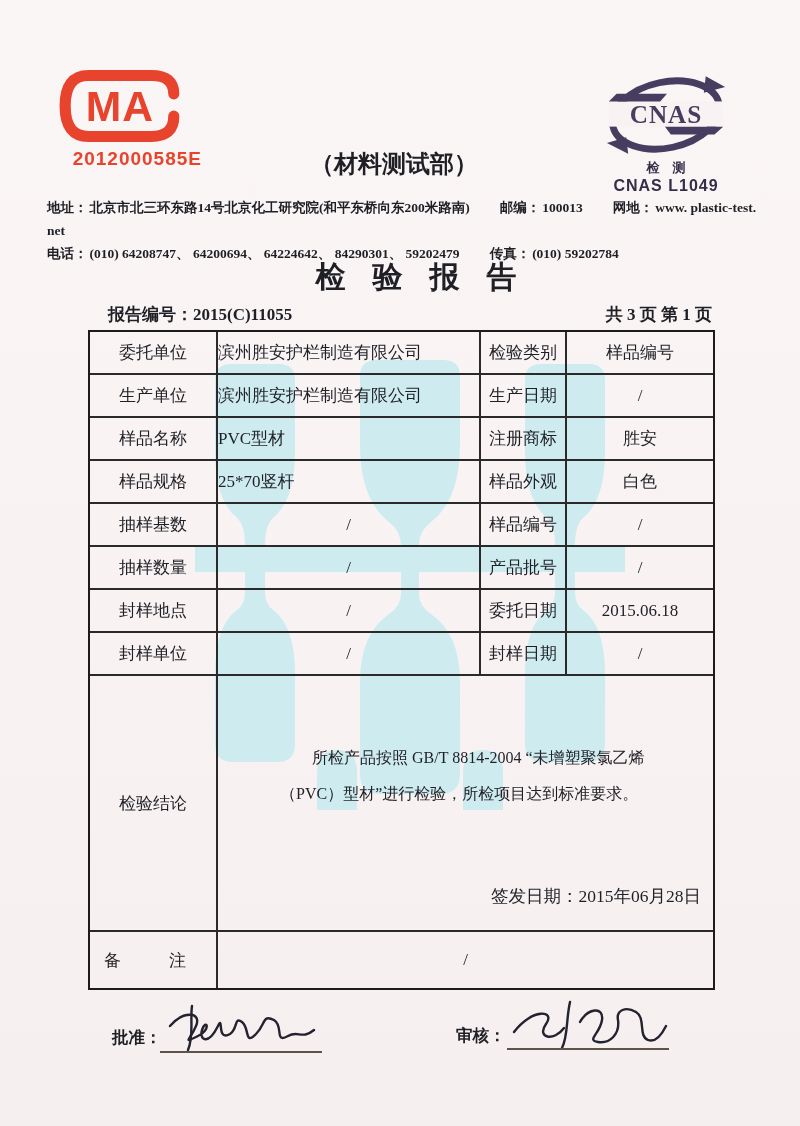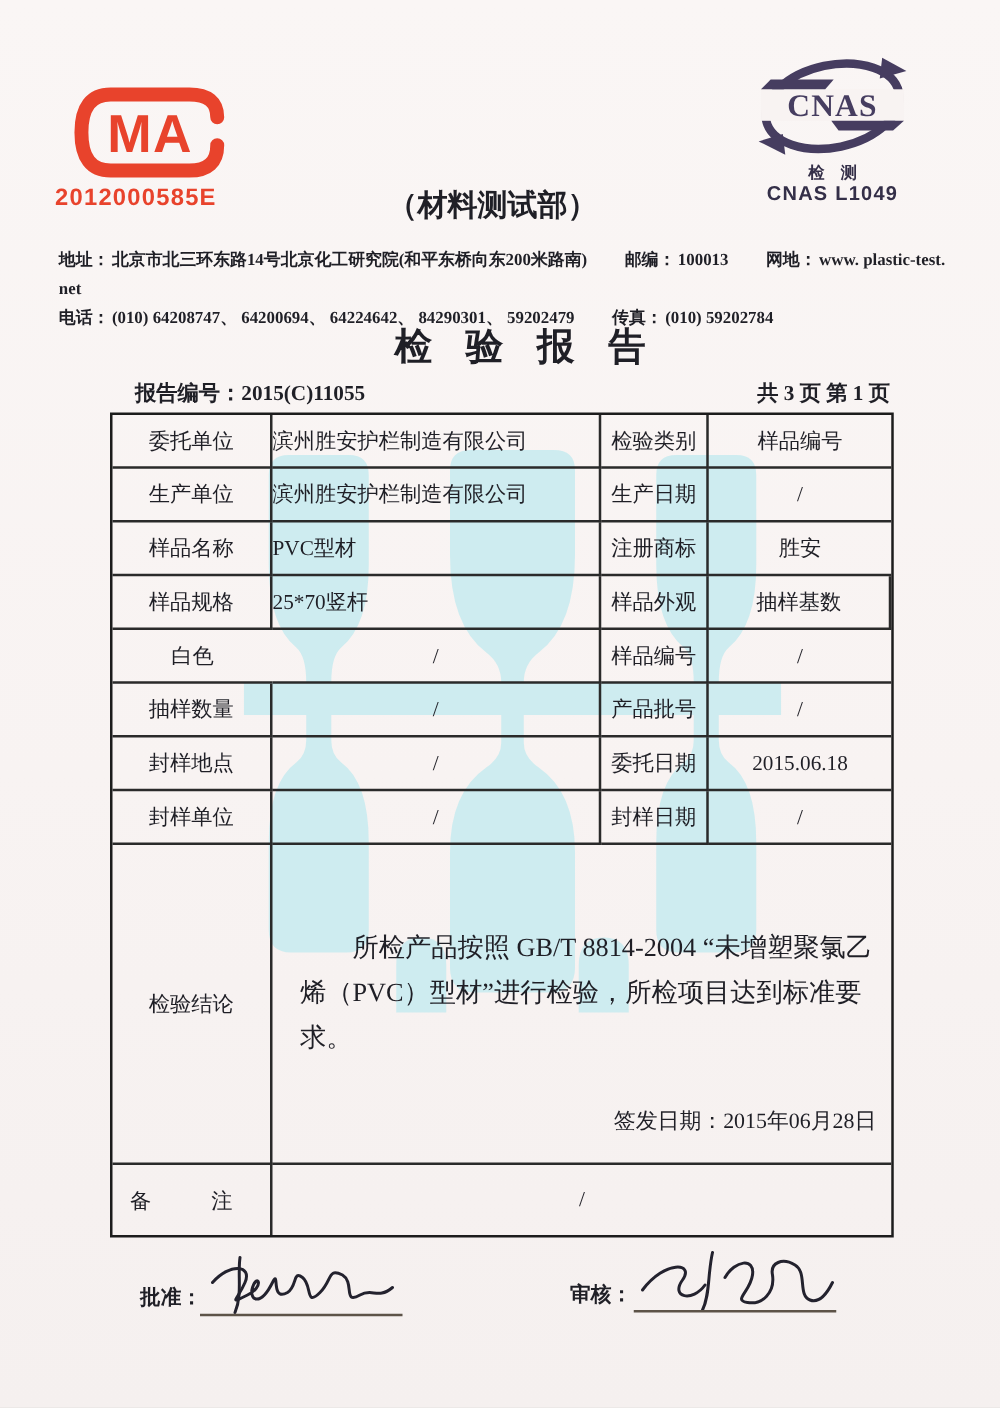--- a/index.html
+++ b/index.html
@@ -11,28 +11,28 @@
   .page{
     position:relative;width:800px;height:1126px;overflow:hidden;
     background:linear-gradient(180deg,#faf6f5 0%,var(--paper) 55%,#f5f0ef 100%);
     font-family:"Liberation Serif","DejaVu Serif",serif;color:var(--ink);
   }
   
   .cma{position:absolute;left:56px;top:66px;width:132px;height:80px;}
   .cma svg{width:100%;height:100%;}
   .cma-ring{fill:none;stroke:var(--cma-red);stroke-width:11;stroke-linecap:round;}
   .cma-letters{fill:var(--cma-red);font-family:"Liberation Sans","DejaVu Sans",sans-serif;font-weight:bold;font-size:42px;letter-spacing:1px;}
-  .cma-number{position:absolute;left:44px;top:148px;width:158px;text-align:left;
+  .cma-number{position:absolute;left:44px;top:148px;width:158px;text-align:right;
     color:var(--cma-red);font-family:"Liberation Sans","DejaVu Sans",sans-serif;
     font-weight:bold;font-size:19px;letter-spacing:1px;}
   .org-title{position:absolute;left:188px;top:86px;width:412px;text-align:center;
     font-size:33px;font-weight:bold;letter-spacing:1px;}
   .org-subtitle{position:absolute;left:188px;top:148px;width:412px;text-align:center;
     font-size:24px;font-weight:bold;}
-  .cnas{position:absolute;left:602px;top:42px;width:128px;text-align:center;}
+  .cnas{position:absolute;left:602px;top:72px;width:128px;text-align:center;}
   .cnas svg{width:126px;height:86px;display:block;margin:0 auto;}
   .cnas-ellipse{fill:none;stroke:var(--cnas-purple);stroke-width:7;}
   .cnas-dark{fill:var(--cnas-purple);}
   .cnas-band{fill:var(--paper);}
   .cnas-word{fill:var(--cnas-purple);font-weight:bold;font-size:26px;font-family:"Liberation Serif","DejaVu Serif",serif;letter-spacing:1px;}
   .cnas-jiance{font-size:13px;font-weight:bold;color:#342f48;margin-top:1px;}
   .cnas-cert{font-size:16px;font-weight:bold;color:#342f48;
     font-family:"Liberation Sans","DejaVu Sans",sans-serif;letter-spacing:1px;}
   
   .contact{position:absolute;left:47px;top:196px;width:710px;
@@ -53,21 +53,21 @@
     grid-template-rows:repeat(8,43px) 256px 56px;
     border:2.5px solid #1c1c1c;background:transparent;font-weight:normal;font-size:17px;}
   .cell{border-right:2px solid var(--line);border-bottom:2px solid var(--line);
     display:flex;align-items:center;}
   .cell.lastcol{border-right:none;}
   .cell.lastrow{border-bottom:none;}
   .lbl{justify-content:center;text-align:center;}
   .val-left{justify-content:flex-start;}
   .val-center{justify-content:center;}
   .concl-content{grid-column:2 / 5;position:relative;display:block;}
-  .concl-text{padding:64px 10px 0 22px;line-height:36px;font-size:21px;text-indent:2em;}
+  .concl-text{padding:64px 10px 0 22px;line-height:36px;font-size:16px;text-indent:2em;margin-left:40px;}
   .sign-date{position:absolute;right:12px;bottom:22px;font-size:17.5px;}
   .remark-lbl{justify-content:space-between;padding:0 30px 0 14px;}
   .remark-val{grid-column:2 / 5;justify-content:center;}
   
   .approve-label{position:absolute;left:112px;top:1027px;font-size:16.5px;font-weight:bold;}
   .review-label{position:absolute;left:456px;top:1025px;font-size:16.5px;font-weight:bold;}
   .sig{position:absolute;}
   .sig svg{width:100%;height:100%;}
   .sig path{fill:none;stroke:#23222e;stroke-width:2.4;stroke-linecap:round;}
   .sig1{left:158px;top:1000px;width:170px;height:56px;}
@@ -148,23 +148,23 @@
     <div class="cell val-center lastcol">/</div>
 
     <div class="cell lbl">样品名称</div>
     <div class="cell val-left">PVC型材</div>
     <div class="cell lbl">注册商标</div>
     <div class="cell val-center lastcol">胜安</div>
 
     <div class="cell lbl">样品规格</div>
     <div class="cell val-left">25*70竖杆</div>
     <div class="cell lbl">样品外观</div>
+    <div class="cell val-center lastcol">白色</div>
+
     <div class="cell lbl">抽样基数</div>
-
-    <div class="cell val-center lastcol">白色</div>
     <div class="cell val-center">/</div>
     <div class="cell lbl">样品编号</div>
     <div class="cell val-center lastcol">/</div>
 
     <div class="cell lbl">抽样数量</div>
     <div class="cell val-center">/</div>
     <div class="cell lbl">产品批号</div>
     <div class="cell val-center lastcol">/</div>
 
     <div class="cell lbl">封样地点</div>

